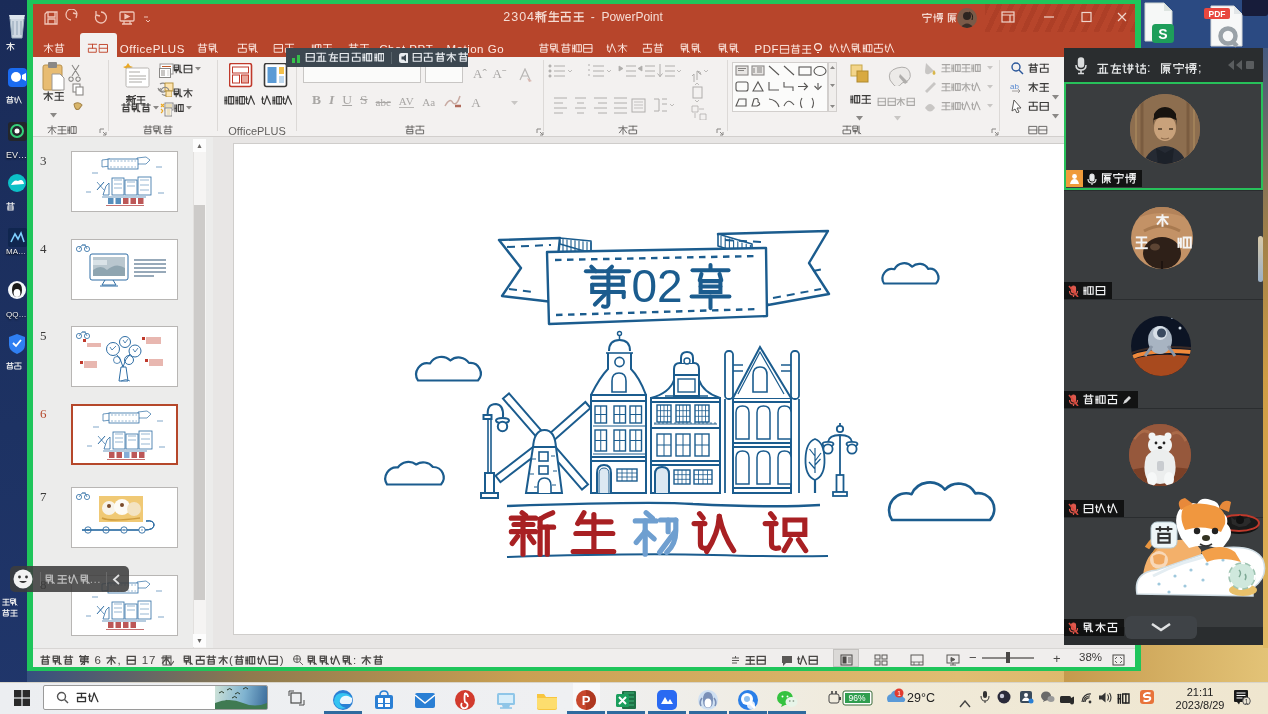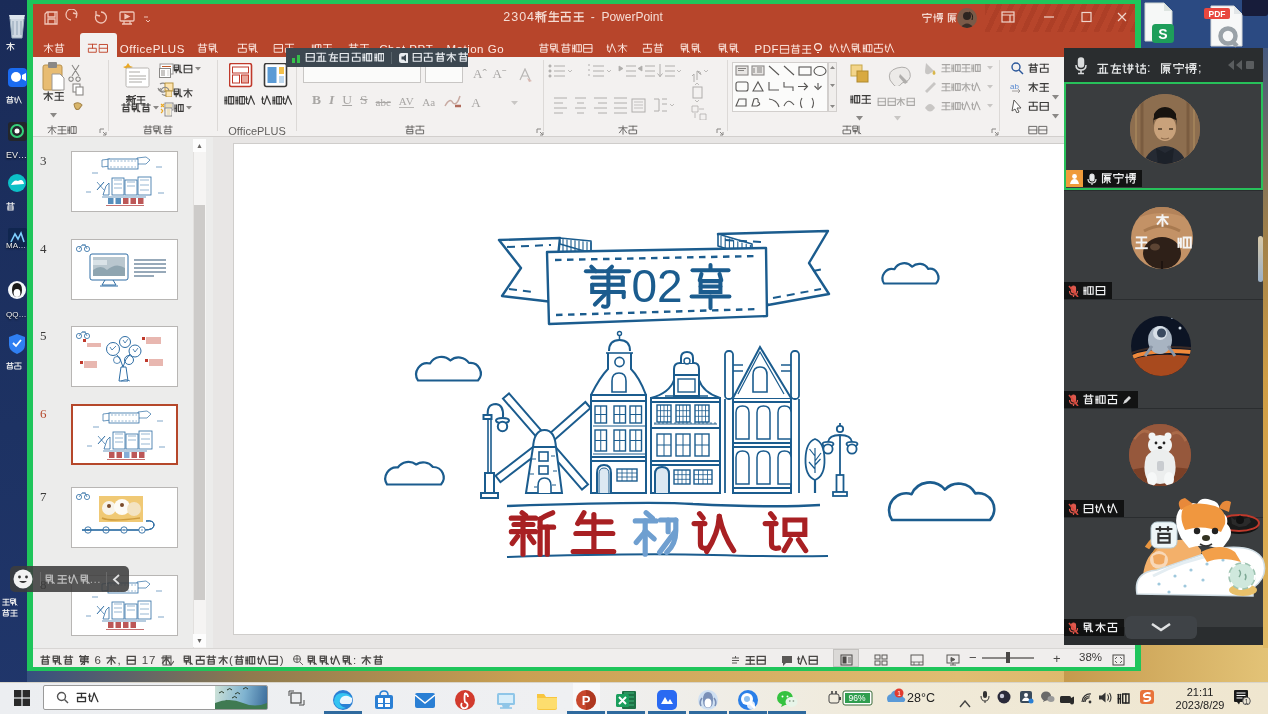--- a/index.html
+++ b/index.html
@@ -62,21 +62,21 @@
         <path d="M30 6 V32"></path>
         <path d="M70 6 V32"></path>
         <path d="M22 44 H78 V88 H22 Z"></path>
         <path d="M22 66 H78"></path>
       </svg>
     </span></div>
 <div class="ab" style="left:7px;top:224px;width:20px;height:30px"><svg width="20" height="30">
       <rect x="1" y="4" width="19" height="19" rx="2" fill="#10264f"></rect>
       <path d="M4 18 l4 -8 l3 5 l3 -6 l3 9" stroke="#7fd0ff" fill="none" stroke-width="1.6"></path>
     </svg></div>
-<div class="ab" style="left:6px;top:240px;width:24px;height:11px;color:#eee;font-size:9px;text-shadow:0 1px 2px #000"><span style="font-size:8px;color:#eee;text-shadow:0 1px 2px #000">MA…</span></div>
+<div class="ab" style="left:6px;top:246px;width:24px;height:11px;color:#eee;font-size:9px;text-shadow:0 1px 2px #000"><span style="font-size:8px;color:#eee;text-shadow:0 1px 2px #000">MA…</span></div>
 <div class="ab" style="left:7px;top:277px;width:20px;height:30px"><svg width="20" height="30">
       <circle cx="10" cy="13" r="9" fill="#f5f8fc"></circle>
       <path d="M10 6 q5 0 5 7 q0 7 -5 7 q-5 0 -5 -7 q0 -7 5 -7" fill="#1a1a1a"></path>
       <ellipse cx="10" cy="16" rx="3.4" ry="4" fill="#fff"></ellipse>
     </svg></div>
 <div class="ab" style="left:6px;top:309px;width:24px;height:11px;color:#eee;font-size:9px;text-shadow:0 1px 2px #000"><span style="font-size:8px;color:#eee;text-shadow:0 1px 2px #000">QQ…</span></div>
 <div class="ab" style="left:7px;top:330px;width:20px;height:30px"><svg width="20" height="30">
       <path d="M10 4 L18 7 V15 q0 6 -8 9 q-8 -3 -8 -9 V7 Z" fill="#2f7ff2"></path>
       <path d="M6 13 l3 3 l5 -6" stroke="#fff" stroke-width="1.8" fill="none"></path>
     </svg></div>
@@ -2427,21 +2427,21 @@
       <path d="M11 9 h2 v3 h-2" fill="#444"></path>
 <rect x="15" y="3" width="29" height="14" rx="2" fill="#fff" stroke="#3a6a3a"></rect>
       <rect x="17" y="5" width="25" height="10" fill="#2f9e4f"></rect>
       <text x="29" y="13" font-size="8.5" fill="#fff" text-anchor="middle" font-family="Liberation Sans">96%</text>
     </svg></div>
 <div class="ab" style="left:884px;top:688px;width:22px;height:20px;z-index:71"><svg width="22" height="20">
 <path d="M4 14 q-3 -6 3 -8 q2 -5 7 -3 q5 1 5 6 q4 2 1 5 z" fill="#5a9ad8"></path>
       <circle cx="15" cy="5" r="4.5" fill="#e23b2e"></circle>
       <text x="15" y="8" font-size="6.5" fill="#fff" text-anchor="middle" font-family="Liberation Sans">1</text>
     </svg></div>
-<div class="ab" style="left:907px;top:691px;color:#222;font-size:12.5px;z-index:71">28°C</div>
+<div class="ab" style="left:907px;top:691px;color:#222;font-size:12.5px;z-index:71">29°C</div>
 <div class="ab" style="left:959px;top:694px;width:12px;height:8px;z-index:71"><svg width="12" height="8">
       <path d="M1 7 L6 1 L11 7" stroke="#444" fill="none" stroke-width="1.4"></path>
     </svg></div>
 <div class="ab" style="left:980px;top:690px;width:10px;height:14px;z-index:71"><svg width="10" height="14">
       <rect x="3" y="1" width="4" height="7" rx="2" fill="#333"></rect>
       <path d="M1 6 q0 5 4 5 q4 0 4 -5 M5 11 v2" stroke="#333" fill="none"></path>
     </svg></div>
 <div class="ab" style="left:997px;top:690px;width:15px;height:14px;z-index:71"><svg width="15" height="14">
       <circle cx="7" cy="7" r="6.5" fill="#2a2a3a"></circle>
       <circle cx="5" cy="6" r="2.2" fill="#c8c8d8"></circle>

